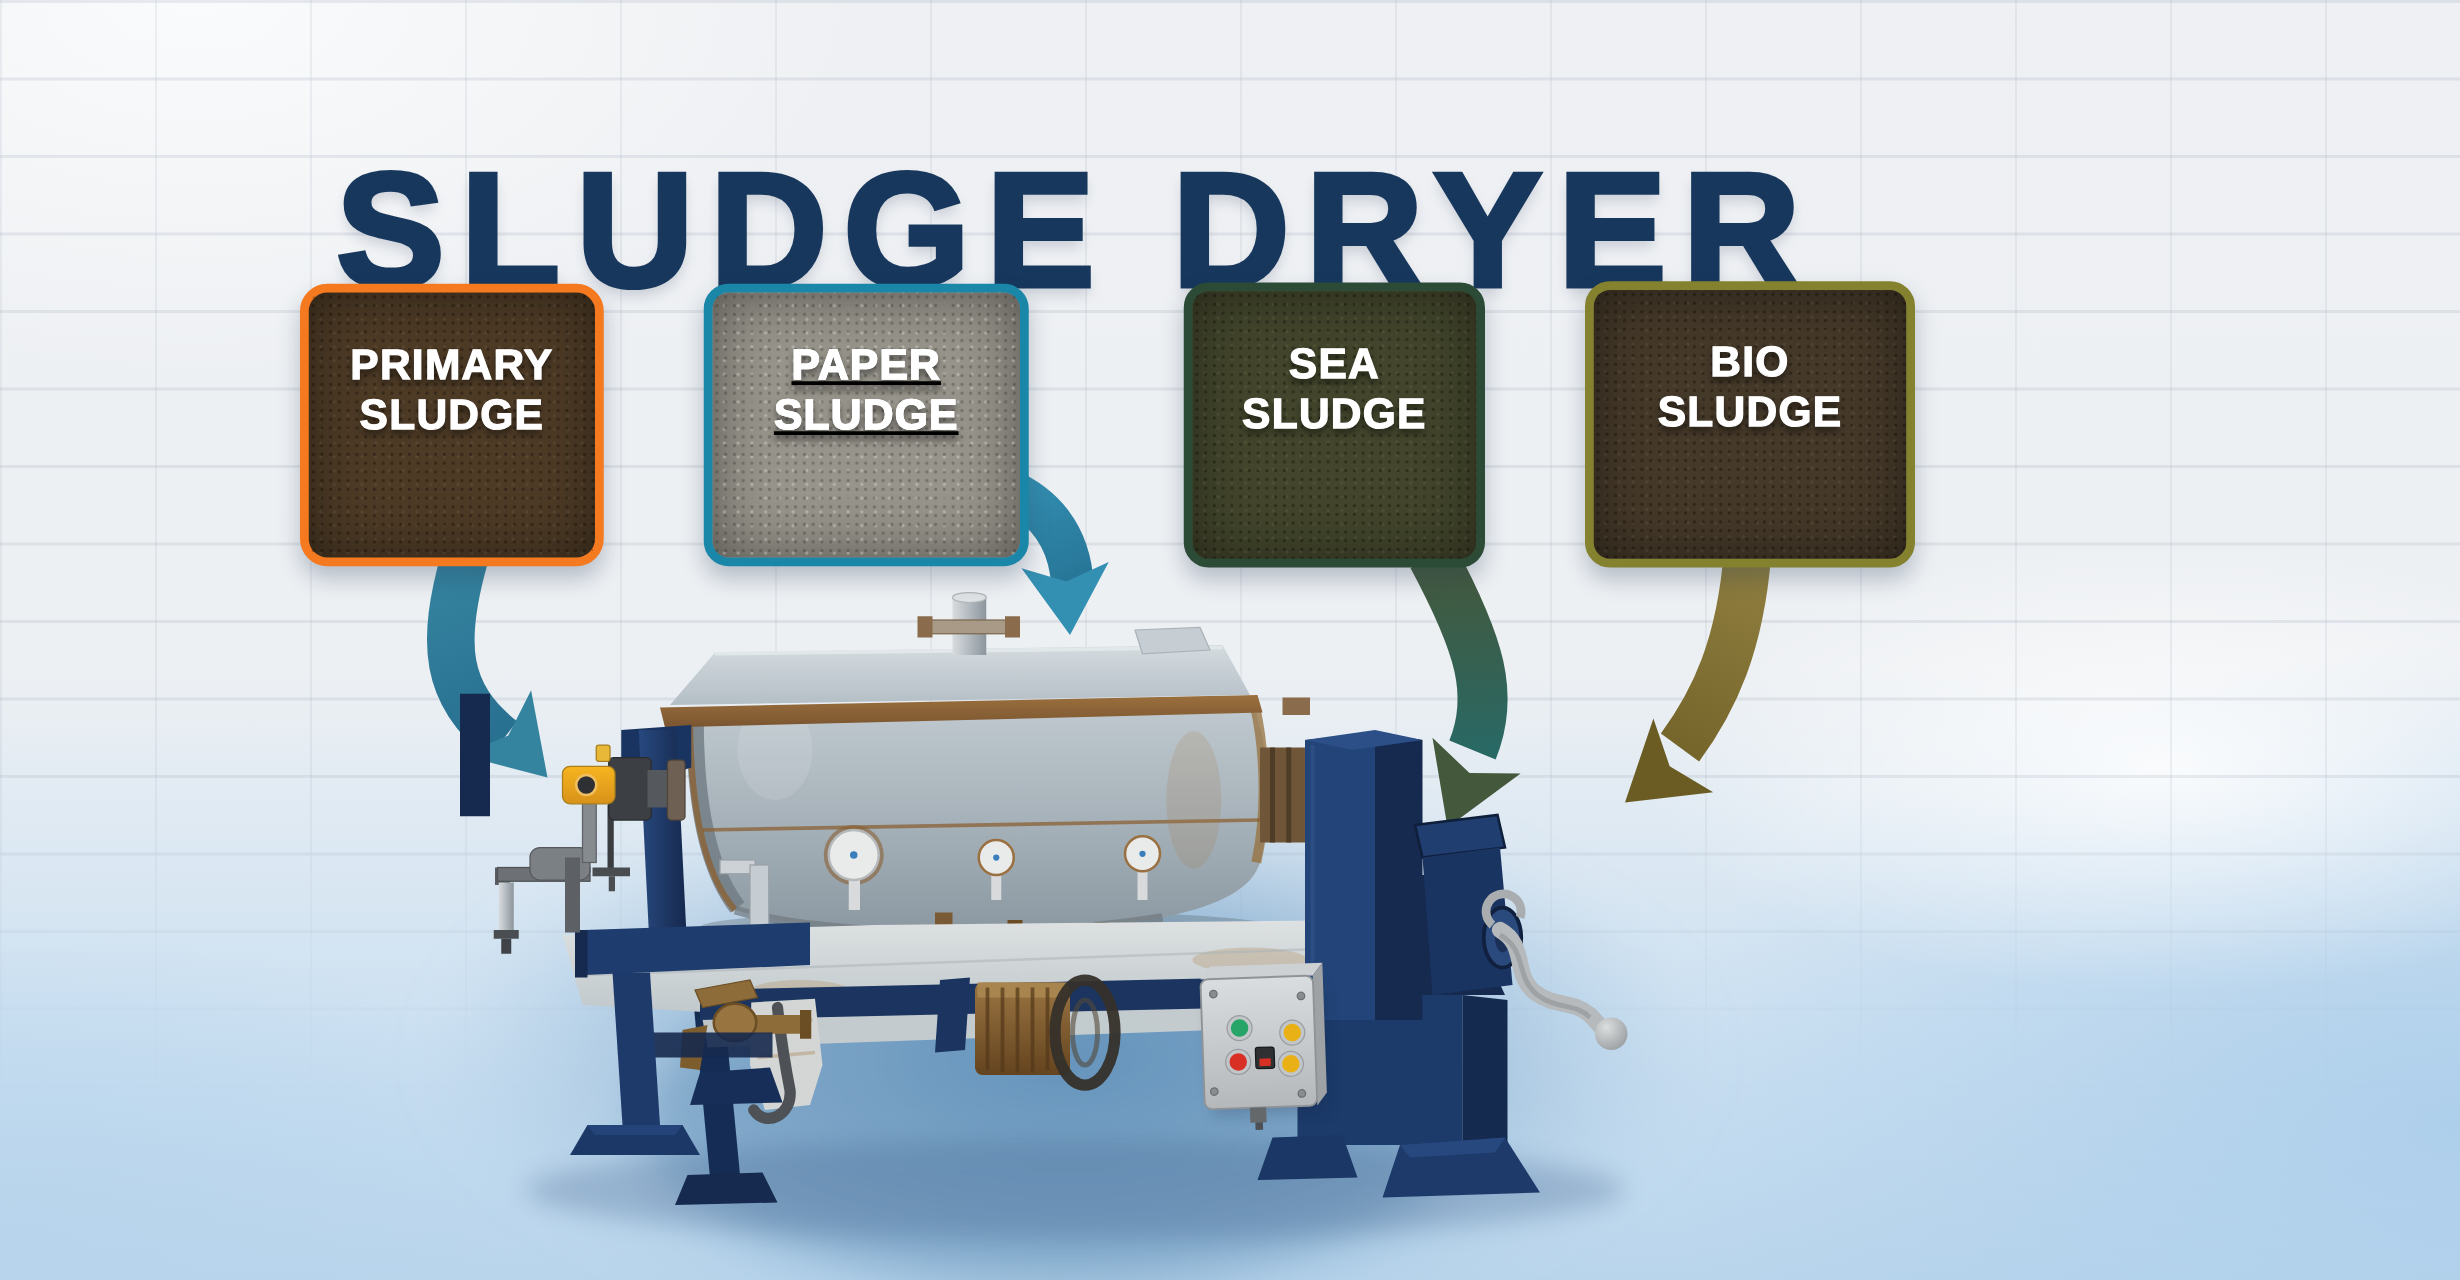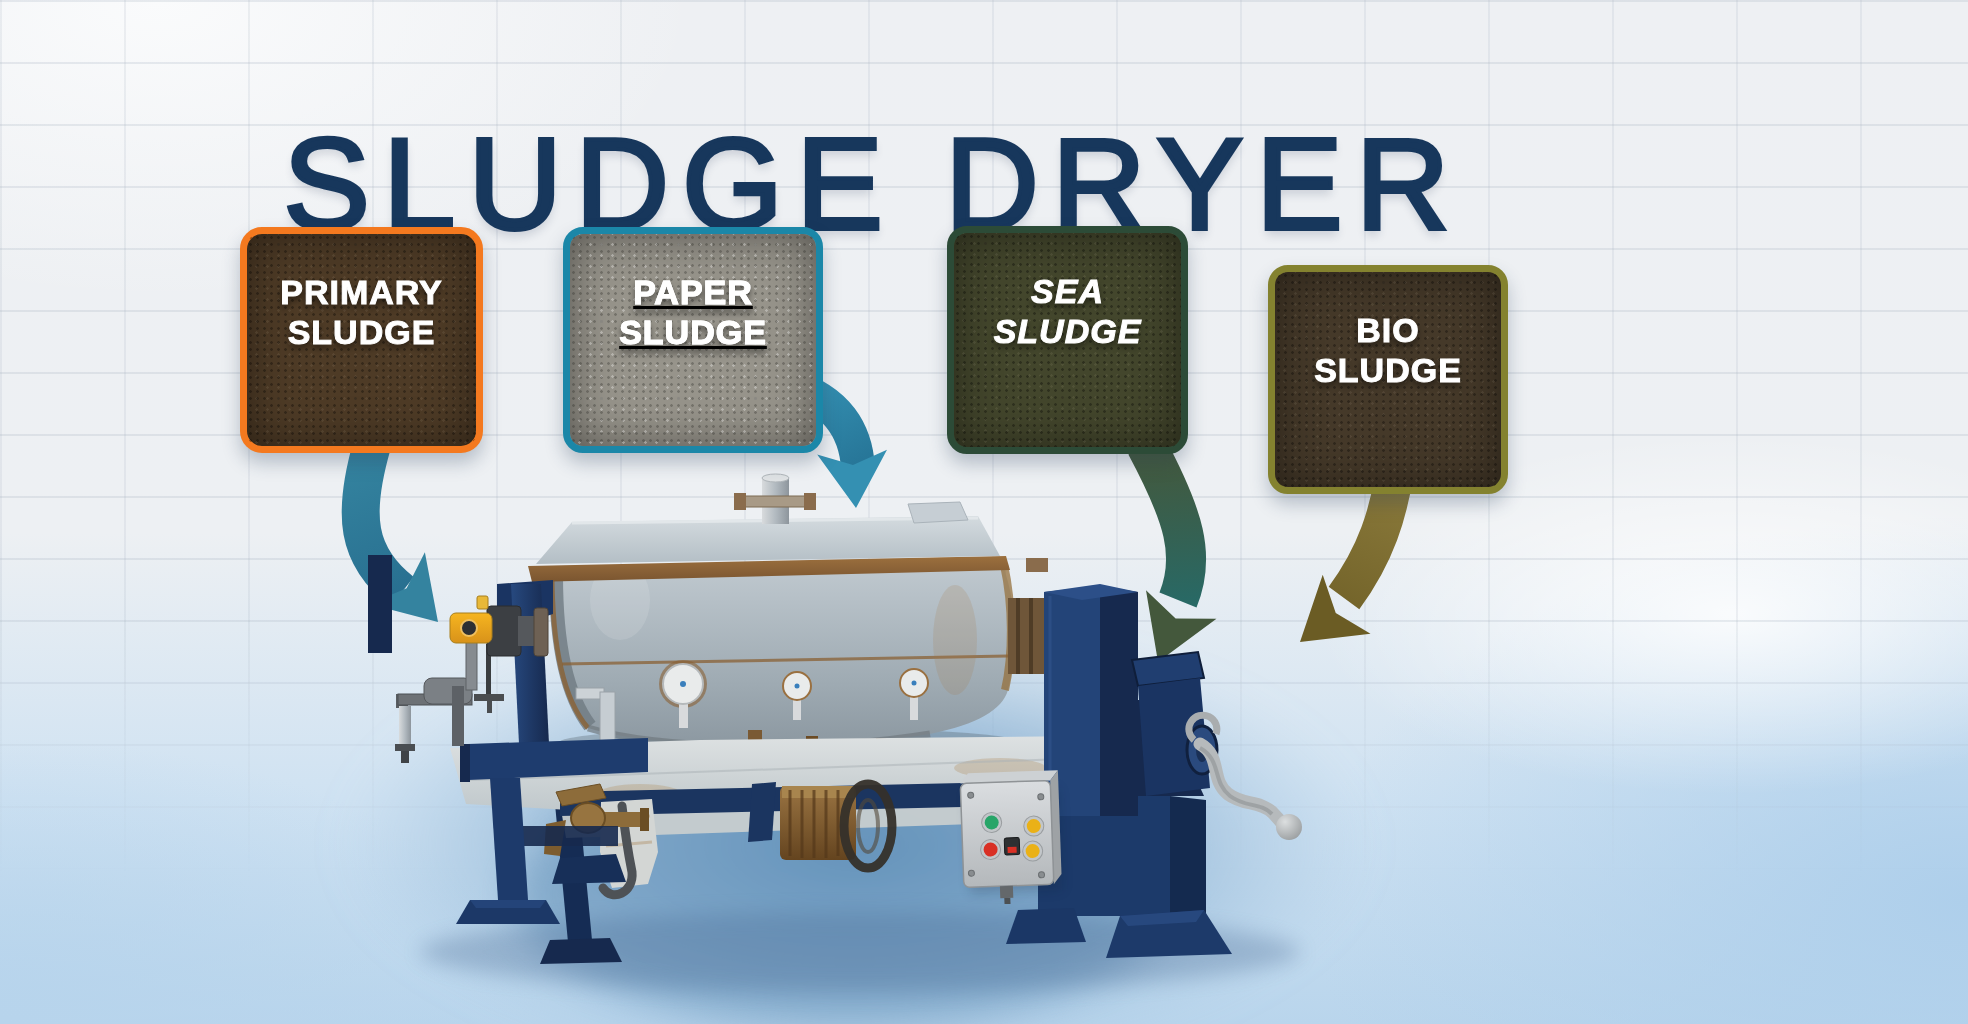--- a/index.html
+++ b/index.html
@@ -16,22 +16,22 @@
   .tile-grid{
     position:absolute;inset:0;pointer-events:none;
     background-image:
       linear-gradient(rgba(160,172,188,.22) 2px, transparent 2px),
       linear-gradient(90deg, rgba(160,172,188,.16) 2px, transparent 2px);
     background-size:124px 62px;
     -webkit-mask-image:linear-gradient(180deg,#000 0%,#000 60%,transparent 86%);
             mask-image:linear-gradient(180deg,#000 0%,#000 60%,transparent 86%);
   }
   .title{
-    position:absolute;left:178px;top:26px;width:1390px;
-    text-align:center;font-size:130px;line-height:1.1;font-weight:400;
+    position:absolute;left:166px;top:26px;width:1390px;
+    text-align:center;font-size:130px;line-height:1.1;font-weight:700;
     letter-spacing:13px;white-space:nowrap;
     -webkit-text-stroke:4px currentColor;
     text-shadow:0 6px 10px rgba(25,45,75,.18);
   }
   .scene-svg{position:absolute;left:0;top:0;}
   .sludge-box{
     position:absolute;box-sizing:border-box;
     border:7px solid #000;border-radius:20px;
     box-shadow:0 10px 18px rgba(40,60,90,.28), inset 0 0 46px rgba(0,0,0,.45);
   }
@@ -361,25 +361,25 @@
     <span class="box-label">PRIMARY
 SLUDGE</span>
   </div>
 
   <div class="sludge-box paper" style="left: 563px; top: 227px; width: 260px; height: 226px; border-color: rgb(27, 135, 168); background-color: rgb(151, 148, 139); text-decoration: underline;">
     <div class="texture"></div>
     <span class="box-label">PAPER
 SLUDGE</span>
   </div>
 
-  <div class="sludge-box" style="left: 947px; top: 226px; width: 241px; height: 228px; border-color: rgb(44, 75, 55); background-color: rgb(67, 70, 44); font-style: italic;">
+  <div class="sludge-box" style="left: 947px; top: 226px; width: 241px; height: 228px; border-color: rgb(44, 75, 55); background-color: rgb(67, 70, 44);">
     <div class="texture"></div>
     <span class="box-label">SEA
 SLUDGE</span>
   </div>
 
-  <div class="sludge-box" style="left: 1268px; top: 225px; width: 240px; height: 229px; border-color: rgb(132, 130, 47); background-color: rgb(69, 57, 41); margin-top: 40px;">
+  <div class="sludge-box" style="left: 1268px; top: 225px; width: 264px; height: 229px; border-color: rgb(132, 130, 47); background-color: rgb(69, 57, 41);">
     <div class="texture"></div>
     <span class="box-label">BIO
 SLUDGE</span>
   </div>
 
 </div>
 
 </body></html>

